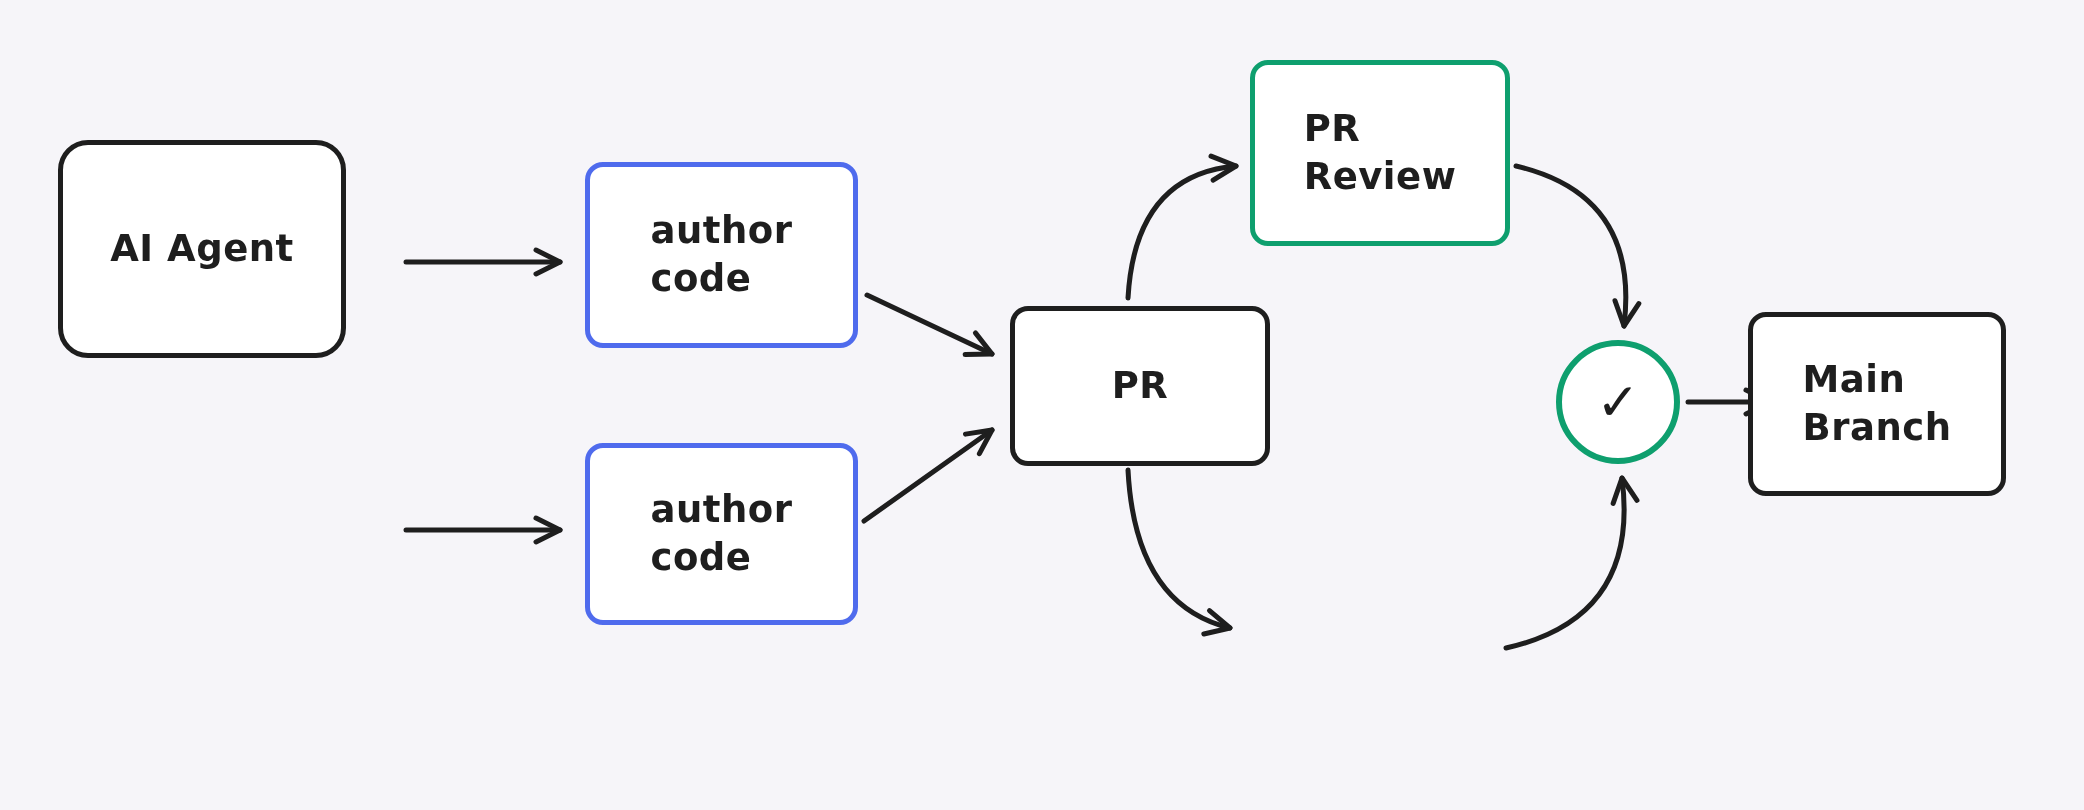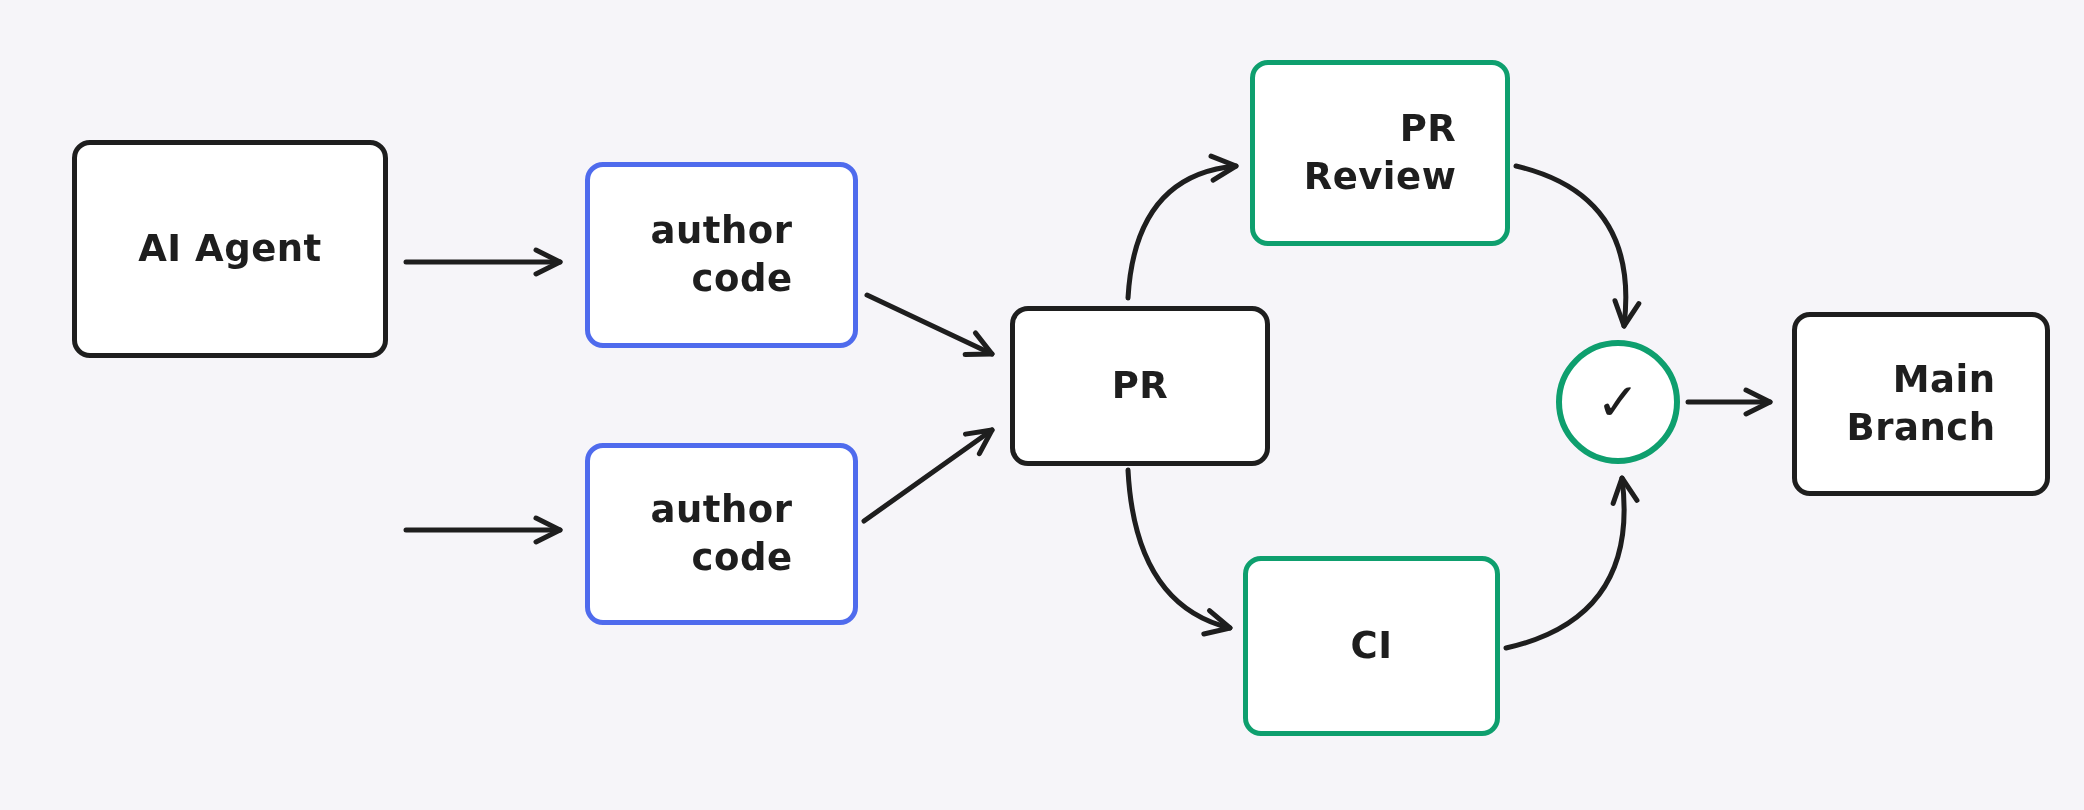--- a/index.html
+++ b/index.html
@@ -33,21 +33,21 @@
     align-items: center;
     justify-content: center;
     box-sizing: border-box;
     background: var(--fill, #ffffff);
     border: 5px solid var(--ink, #1e1e1e);
     border-radius: 18px;
     color: var(--ink, #1e1e1e);
     font-size: 37px;
     font-weight: 700;
     letter-spacing: 0.5px;
-    text-align: right;
+    text-align: left;
   }
   .node .label {
     white-space: pre-line;
     line-height: 1.3;
   }
   .stroke-ink   { border-color: var(--ink,   #1e1e1e); }
   .stroke-blue  { border-color: var(--blue,  #4f6bed); }
   .stroke-green { border-color: var(--green, #0e9f6e); }
 
   .check-circle {
@@ -60,29 +60,29 @@
     border: 6px solid var(--green, #0e9f6e);
     display: flex;
     align-items: center;
     justify-content: center;
     color: var(--ink, #1e1e1e);
     font-size: 52px;
     font-weight: 700;
   }
 
   
-  #n-ai-agent        { left: 72px;   top: 140px; width: 316px; height: 218px; }
+  #n-ai-agent        { left: 58px;   top: 140px; width: 288px; height: 218px; border-radius: 30px; }
   #n-sw-engineer     { left: 58px;   top: 408px; width: 341px; height: 217px; }
   #n-author-top      { left: 585px;  top: 162px; width: 273px; height: 186px; }
   #n-author-bottom   { left: 585px;  top: 443px; width: 273px; height: 182px; }
   #n-pr              { left: 1010px; top: 306px; width: 260px; height: 160px; }
   #n-pr-review       { left: 1250px; top: 60px;  width: 260px; height: 186px; }
   #n-ci              { left: 1243px; top: 556px; width: 257px; height: 180px; }
   #n-check           { left: 1556px; top: 340px; }
-  #n-main-branch     { left: 1792px; top: 312px; width: 258px; height: 184px; }
+  #n-main-branch     { left: 1748px; top: 312px; width: 258px; height: 184px; }
 </style>
 </head>
 <body>
 
 <div class="stage">
 
   <svg class="edges" viewBox="0 0 2084 810" xmlns="http://www.w3.org/2000/svg">
     <defs>
       <marker id="arrowhead" markerUnits="userSpaceOnUse" markerWidth="36" markerHeight="36" refX="30" refY="18" orient="auto">
         <path d="M6 6 L30 18 L6 30" fill="none" stroke="#1e1e1e" stroke-width="5" stroke-linecap="round" stroke-linejoin="round"></path>
@@ -117,23 +117,20 @@
 
   <div class="node stroke-ink" id="n-pr">
     <span class="label">PR</span>
   </div>
 
   <div class="node stroke-green" id="n-pr-review">
     <span class="label">PR
 Review</span>
   </div>
 
-  <div class="node stroke-green" id="n-ci">
-    <span class="label">CI</span>
-  </div>
 
   <div class="check-circle" id="n-check">
     <span class="label">✓</span>
   </div>
 
   <div class="node stroke-ink" id="n-main-branch">
     <span class="label">Main
 Branch</span>
   </div>
 

